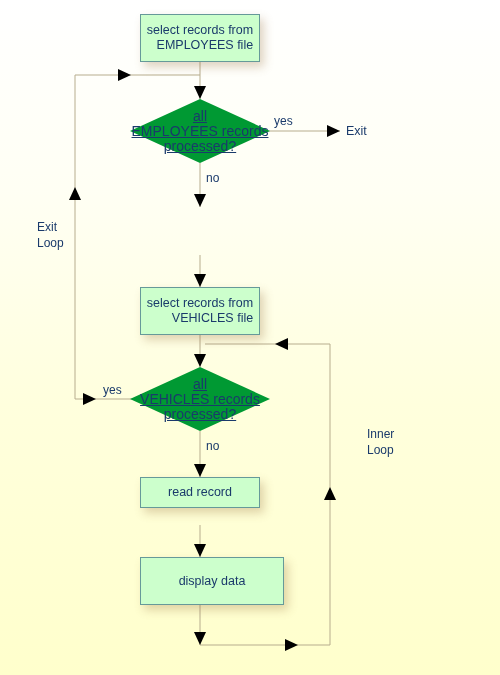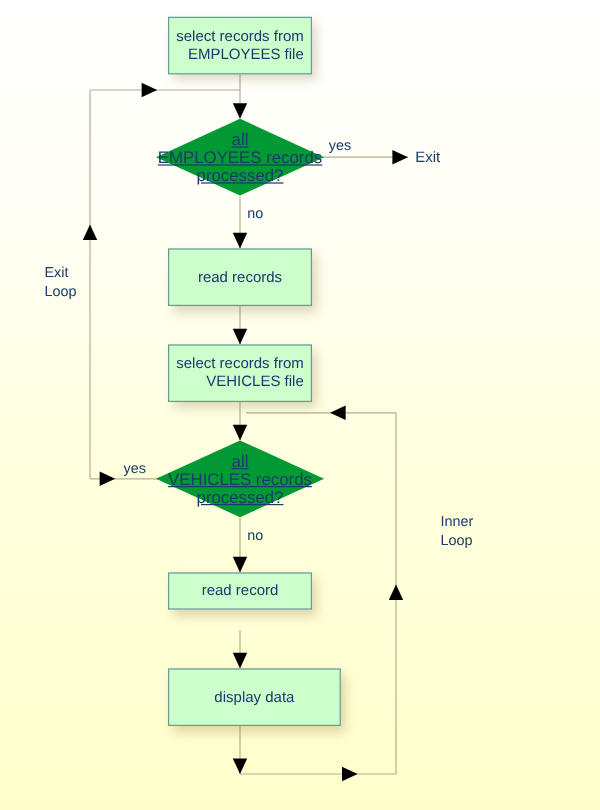--- a/index.html
+++ b/index.html
@@ -167,23 +167,20 @@
 
   <div class="node-diamond" style="left:130px; top:99px; width:140px; height:64px;">
     <svg class="dia-shape" viewBox="0 0 140 64" xmlns="http://www.w3.org/2000/svg">
       <polygon points="70,0 140,32 70,64 0,32" fill="#009933"></polygon>
     </svg>
     <div class="dia-label" style="white-space:pre-line;">all
 EMPLOYEES records
 processed?</div>
   </div>
 
-  <div class="node-box" style="left:140px; top:207px; width:120px; height:48px;">
-    <span style="white-space:pre-line;">read records</span>
-  </div>
 
   <div class="node-box" style="left:140px; top:287px; width:120px; height:48px;">
     <span style="white-space:pre-line;">select records from
 VEHICLES file</span>
   </div>
 
   <div class="node-diamond" style="left:130px; top:367px; width:140px; height:64px;">
     <svg class="dia-shape" viewBox="0 0 140 64" xmlns="http://www.w3.org/2000/svg">
       <polygon points="70,0 140,32 70,64 0,32" fill="#009933"></polygon>
     </svg>

